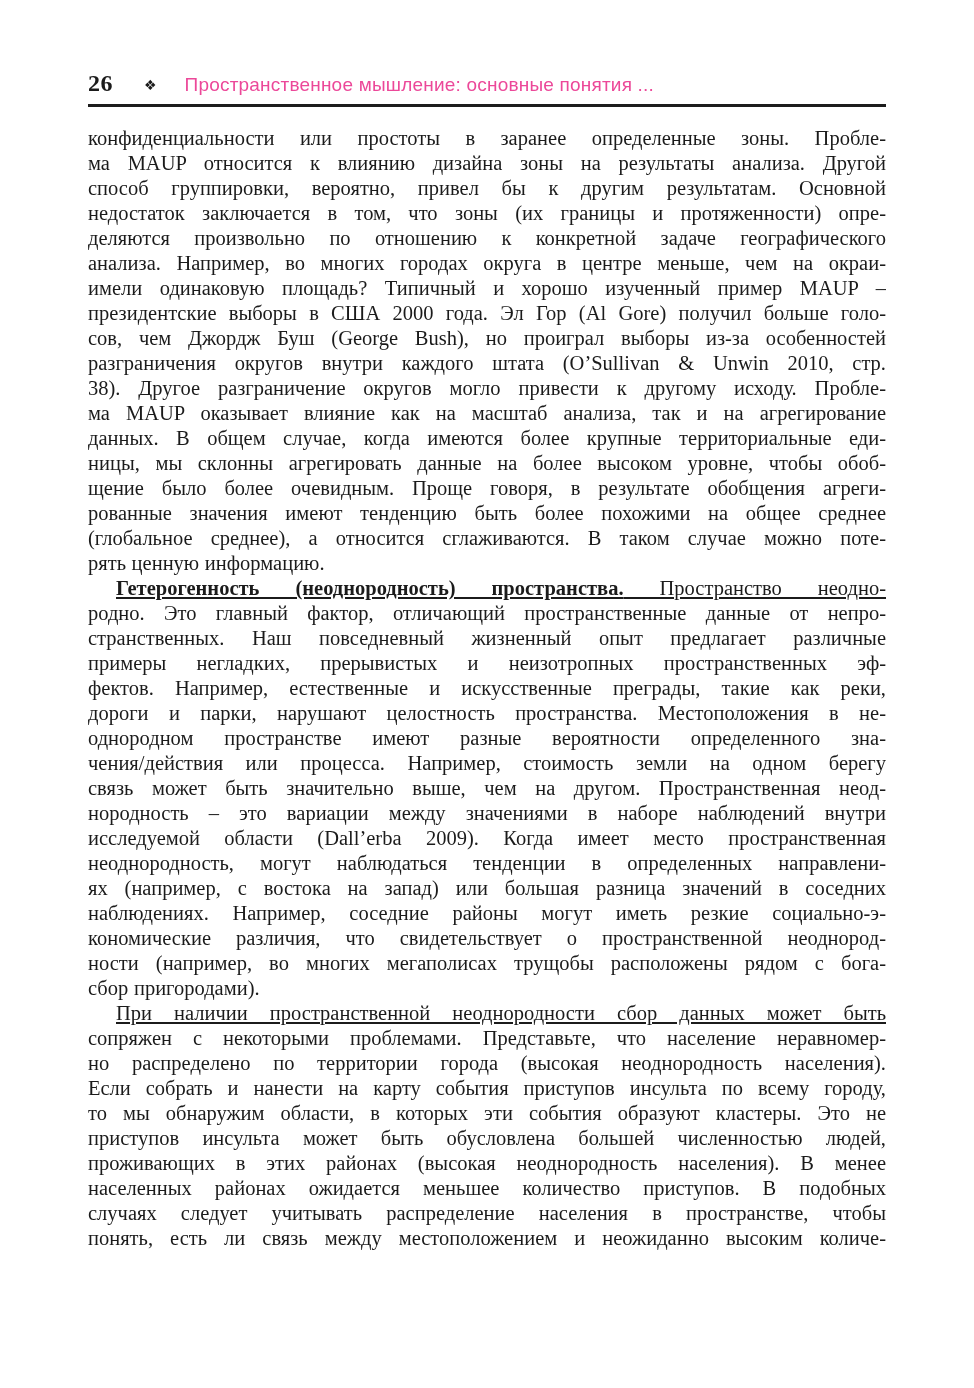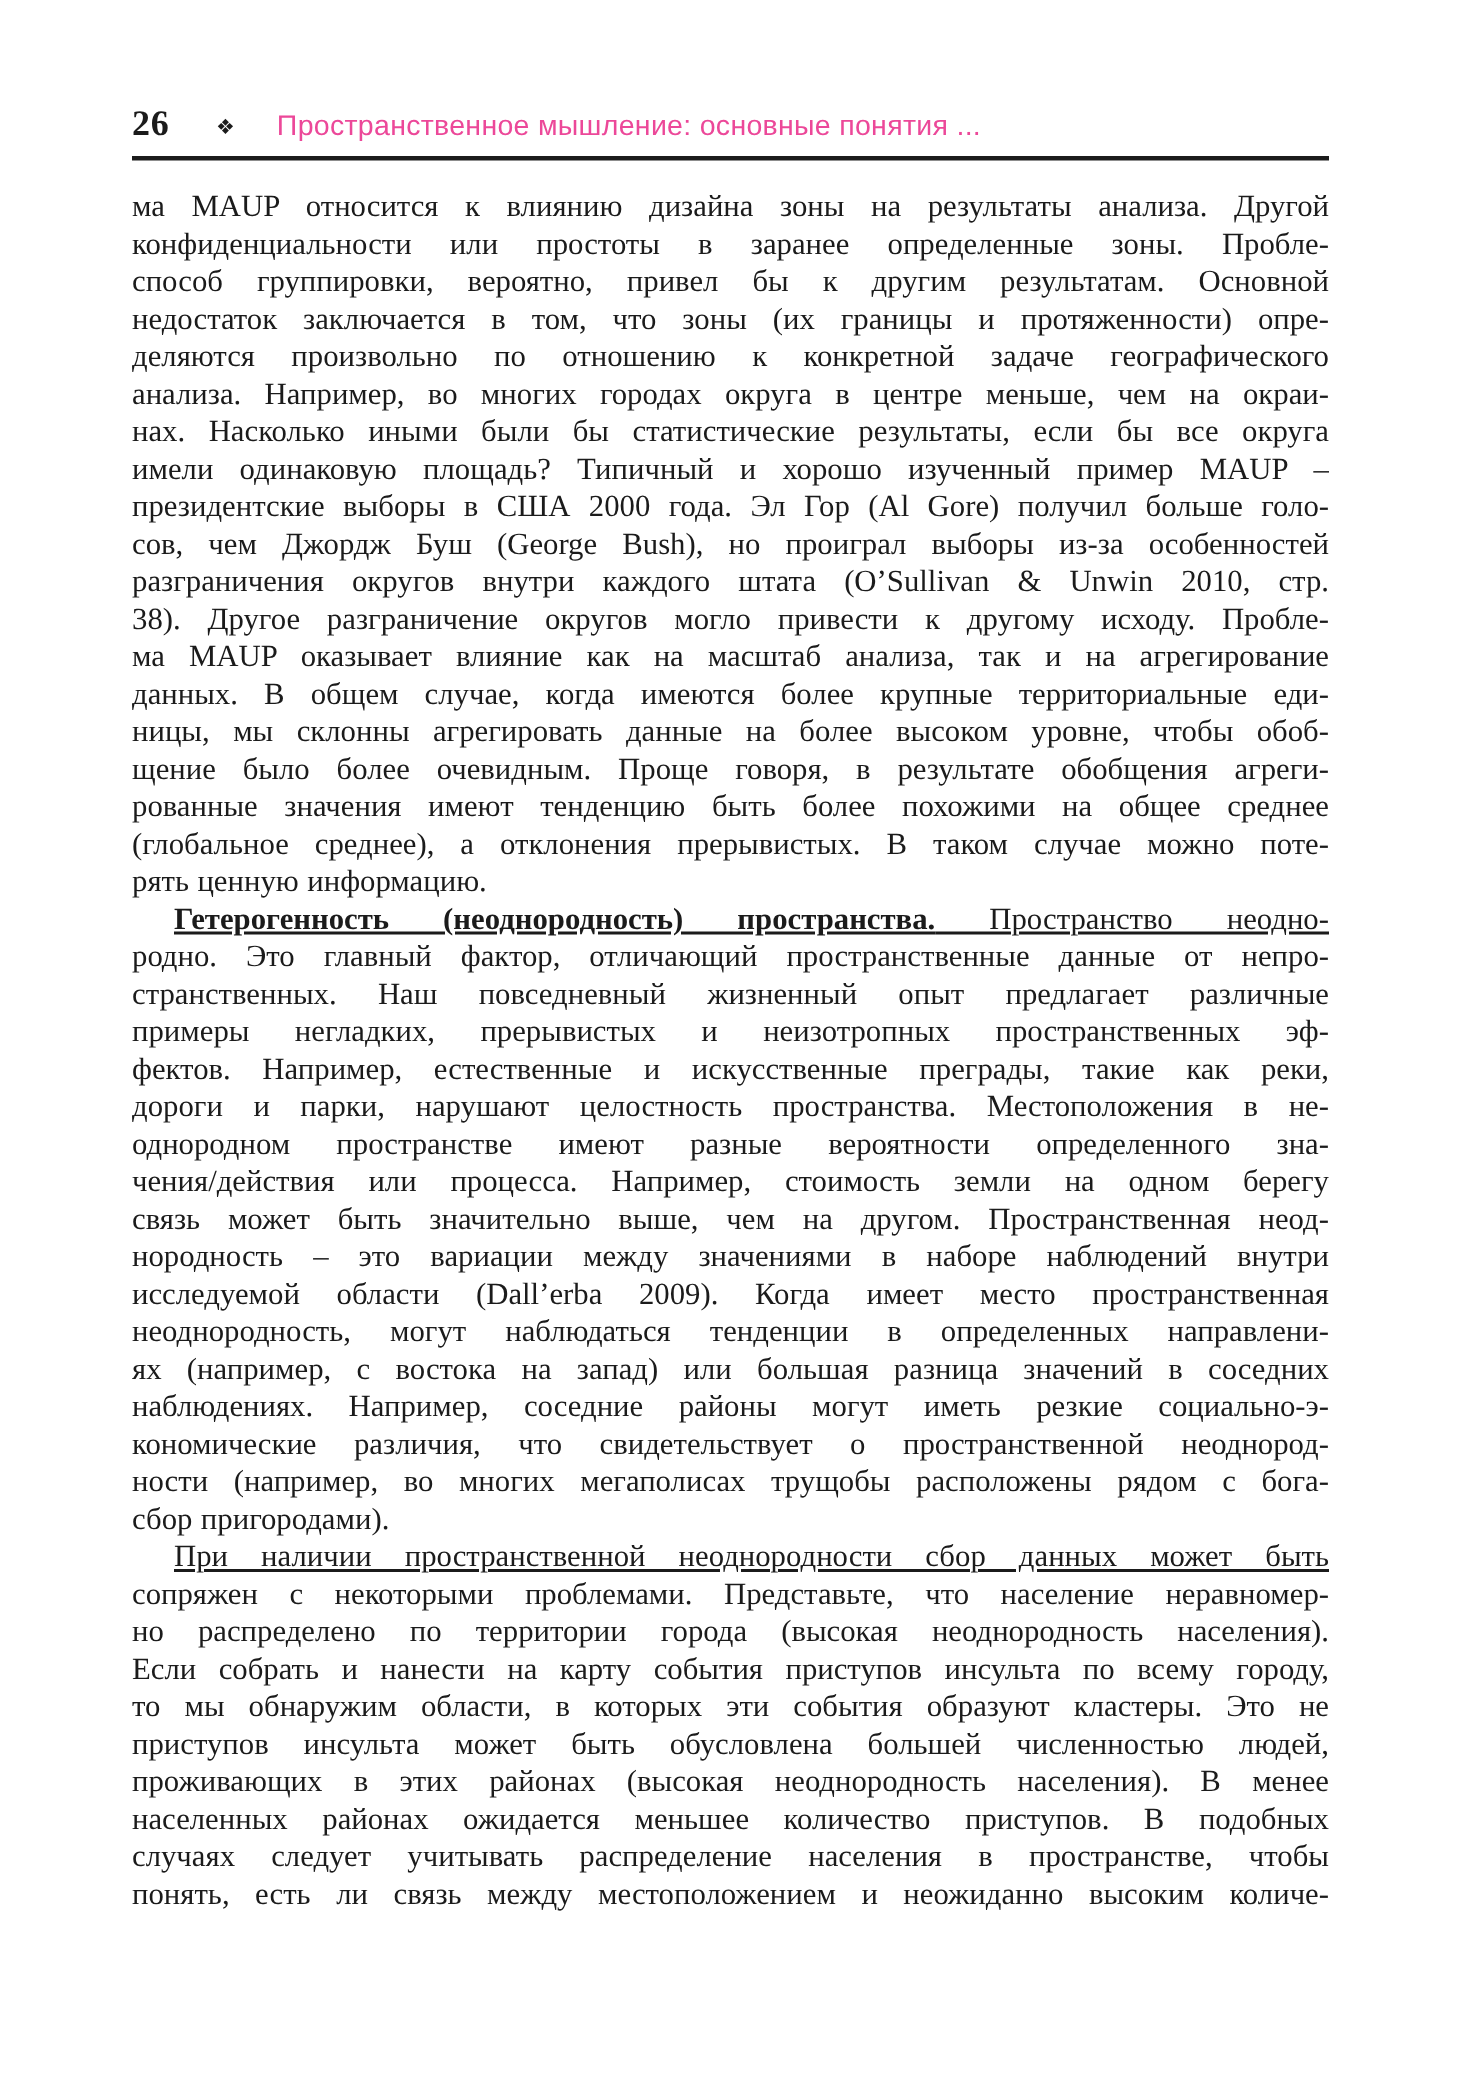--- a/index.html
+++ b/index.html
@@ -83,38 +83,37 @@
     <div class="page-header">
       <span class="pagenum">26</span>
       <span class="diamond">❖</span>
       <span class="running-title">Пространственное мышление: основные понятия  ...</span>
     </div>
     <div class="header-rule"></div>
 
     <div class="body-text">
 
       <div class="para">
+        <div class="ln">конфиденциальности или простоты в заранее определенные зоны. Пробле-</div>
         <div class="ln">ма MAUP относится к влиянию дизайна зоны на результаты анализа. Другой</div>
-        <div class="ln">конфиденциальности или простоты в заранее определенные зоны. Пробле-</div>
         <div class="ln">способ группировки, вероятно, привел бы к другим результатам. Основной</div>
         <div class="ln">недостаток заключается в том, что зоны (их границы и протяженности) опре-</div>
         <div class="ln">деляются произвольно по отношению к конкретной задаче географического</div>
         <div class="ln">анализа. Например, во многих городах округа в центре меньше, чем на окраи-</div>
-        <div class="ln">нах. Насколько иными были бы статистические результаты, если бы все округа</div>
         <div class="ln">имели одинаковую площадь? Типичный и хорошо изученный пример MAUP –</div>
         <div class="ln">президентские выборы в США 2000 года. Эл Гор (Al Gore) получил больше голо-</div>
         <div class="ln">сов, чем Джордж Буш (George Bush), но проиграл выборы из-за особенностей</div>
         <div class="ln">разграничения округов внутри каждого штата (O’Sullivan &amp; Unwin 2010, стр.</div>
         <div class="ln">38). Другое разграничение округов могло привести к другому исходу. Пробле-</div>
         <div class="ln">ма MAUP оказывает влияние как на масштаб анализа, так и на агрегирование</div>
         <div class="ln">данных. В общем случае, когда имеются более крупные территориальные еди-</div>
         <div class="ln">ницы, мы склонны агрегировать данные на более высоком уровне, чтобы обоб-</div>
         <div class="ln">щение было более очевидным. Проще говоря, в результате обобщения агреги-</div>
         <div class="ln">рованные значения имеют тенденцию быть более похожими на общее среднее</div>
-        <div class="ln">(глобальное среднее), а отклонения прерывистых. В таком случае можно поте-</div>
+        <div class="ln">(глобальное среднее), а относится сглаживаются. В таком случае можно поте-</div>
         <div class="ln end">рять ценную информацию.</div>
       </div>
 
       <div class="para">
         <div class="ln indent"><b>Гетерогенность (неоднородность) пространства.</b><span> Пространство неодно-</span></div>
         <div class="ln">родно. Это главный фактор, отличающий пространственные данные от непро-</div>
         <div class="ln">странственных. Наш повседневный жизненный опыт предлагает различные</div>
         <div class="ln">примеры негладких, прерывистых и неизотропных пространственных эф-</div>
         <div class="ln">фектов. Например, естественные и искусственные преграды, такие как реки,</div>
         <div class="ln">дороги и парки, нарушают целостность пространства. Местоположения в не-</div>

